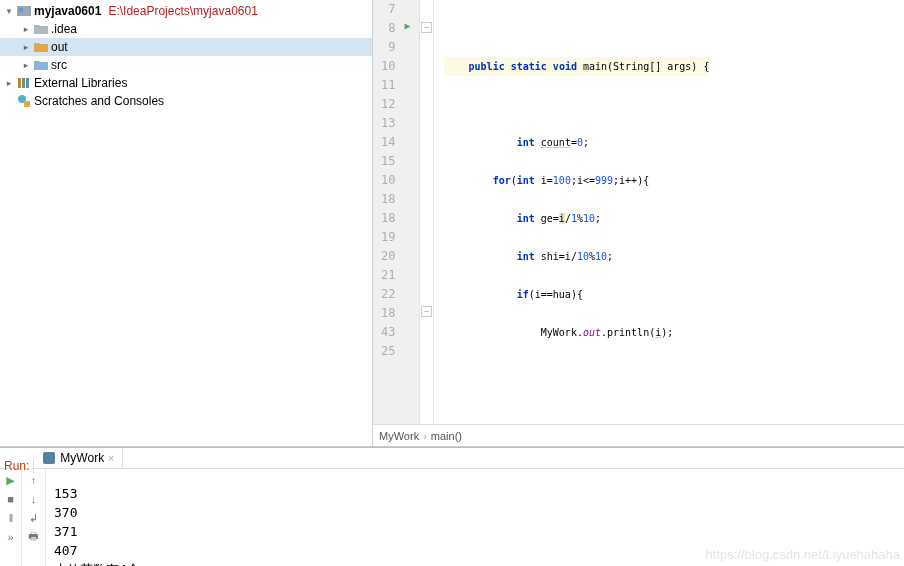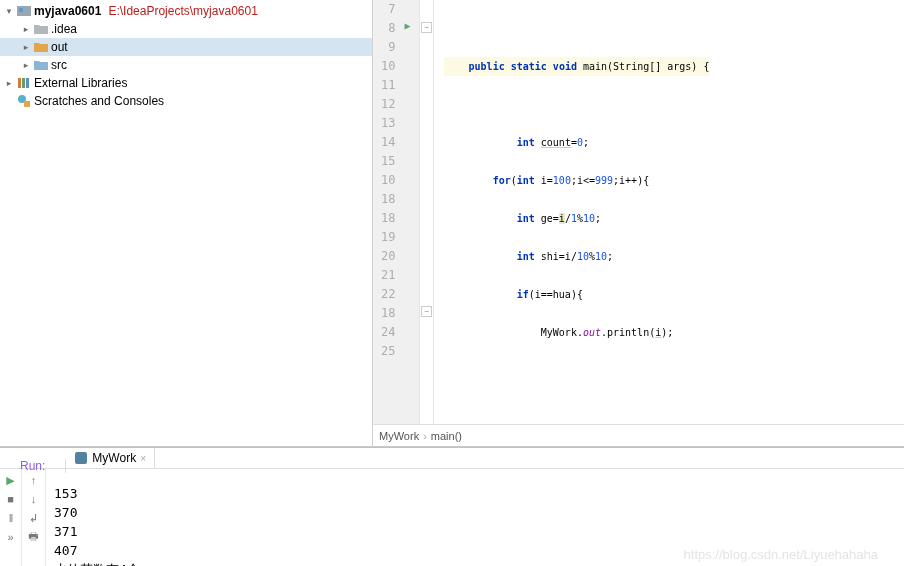--- a/index.html
+++ b/index.html
@@ -27,29 +27,29 @@
 .code-line { height:19px; }
 .hl-ln { background:#fcfae3; }
 .kw { color:#0033b3; font-weight:bold; }
 .num { color:#1750eb; }
 .fld { color:#871094; font-style:italic; }
 .uline { text-decoration:underline; text-decoration-color:#ccc; }
 .breadcrumb { height:22px; border-top:1px solid #ddd; display:flex; align-items:center; font-size:11px; color:#555; padding-left:6px; gap:4px; }
 .bc-sep { color:#aaa; }
 .bottom { height:119px; display:flex; flex-direction:column; border-top:1px solid #c0c0c0; }
 .run-header { display:flex; align-items:center; height:21px; border-bottom:1px solid #ddd; }
-.run-tab { border-right:1px solid #ddd; padding:0 20px; color:#8b5cf6;margin-top:15px; }
+.run-tab { border-right:1px solid #ddd; padding:0 4px; color:#c2410c;margin-top:15px; }
 .run-conf { display:flex; align-items:center; gap:4px; padding:0 8px; background:#fff; height:100%; border-right:1px solid #ddd; }
 .run-body { flex:1; display:flex; }
 .tool-col { width:22px; display:flex; flex-direction:column; align-items:center; gap:3px; padding-top:3px; border-right:1px solid #e8e8e8; }
 .tool-col.c2 { width:24px; }
 .tbtn { width:16px; height:16px; display:flex; align-items:center; justify-content:center; font-size:11px; color:#777; }
 .tbtn.play { color:#59a869; }
 .console { flex:1; font-family:Consolas,monospace; font-size:13px; line-height:19px; padding:3px 0 16px 8px;margin-top:12px; }
-.watermark { position:absolute; right:26px; bottom:4px; color:#e4e4e4; font-size:13px; font-family:Arial; pointer-events:none; }
+.watermark { position:absolute; right:4px; bottom:4px; color:#e4e4e4; font-size:13px; font-family:Arial; pointer-events:none; }
 svg { display:block; }
 </style>
 </head>
 <body>
 
 <div class="top">
 
   <div class="tree">
     <div class="tree-row">
       <span class="arrow">▾</span>
@@ -129,21 +129,21 @@
             <div>14</div>
             <div>15</div>
           <div>10</div>
             <div>18</div>
             <div>18</div>
           <div>19</div>
             <div>20</div>
             <div>21</div>
           <div>22</div>
             <div>18</div>
-            <div>24</div>
+            <div>43</div>
           <div>25</div>
         </div>
         <div class="gextra">
           <div class="runmark">▶</div>
         </div>
       </div>
       <div class="foldcol">
         <div class="foldmark" style="top:22px">−</div>
         <div class="foldmark" style="top:306px">−</div>
       </div>

